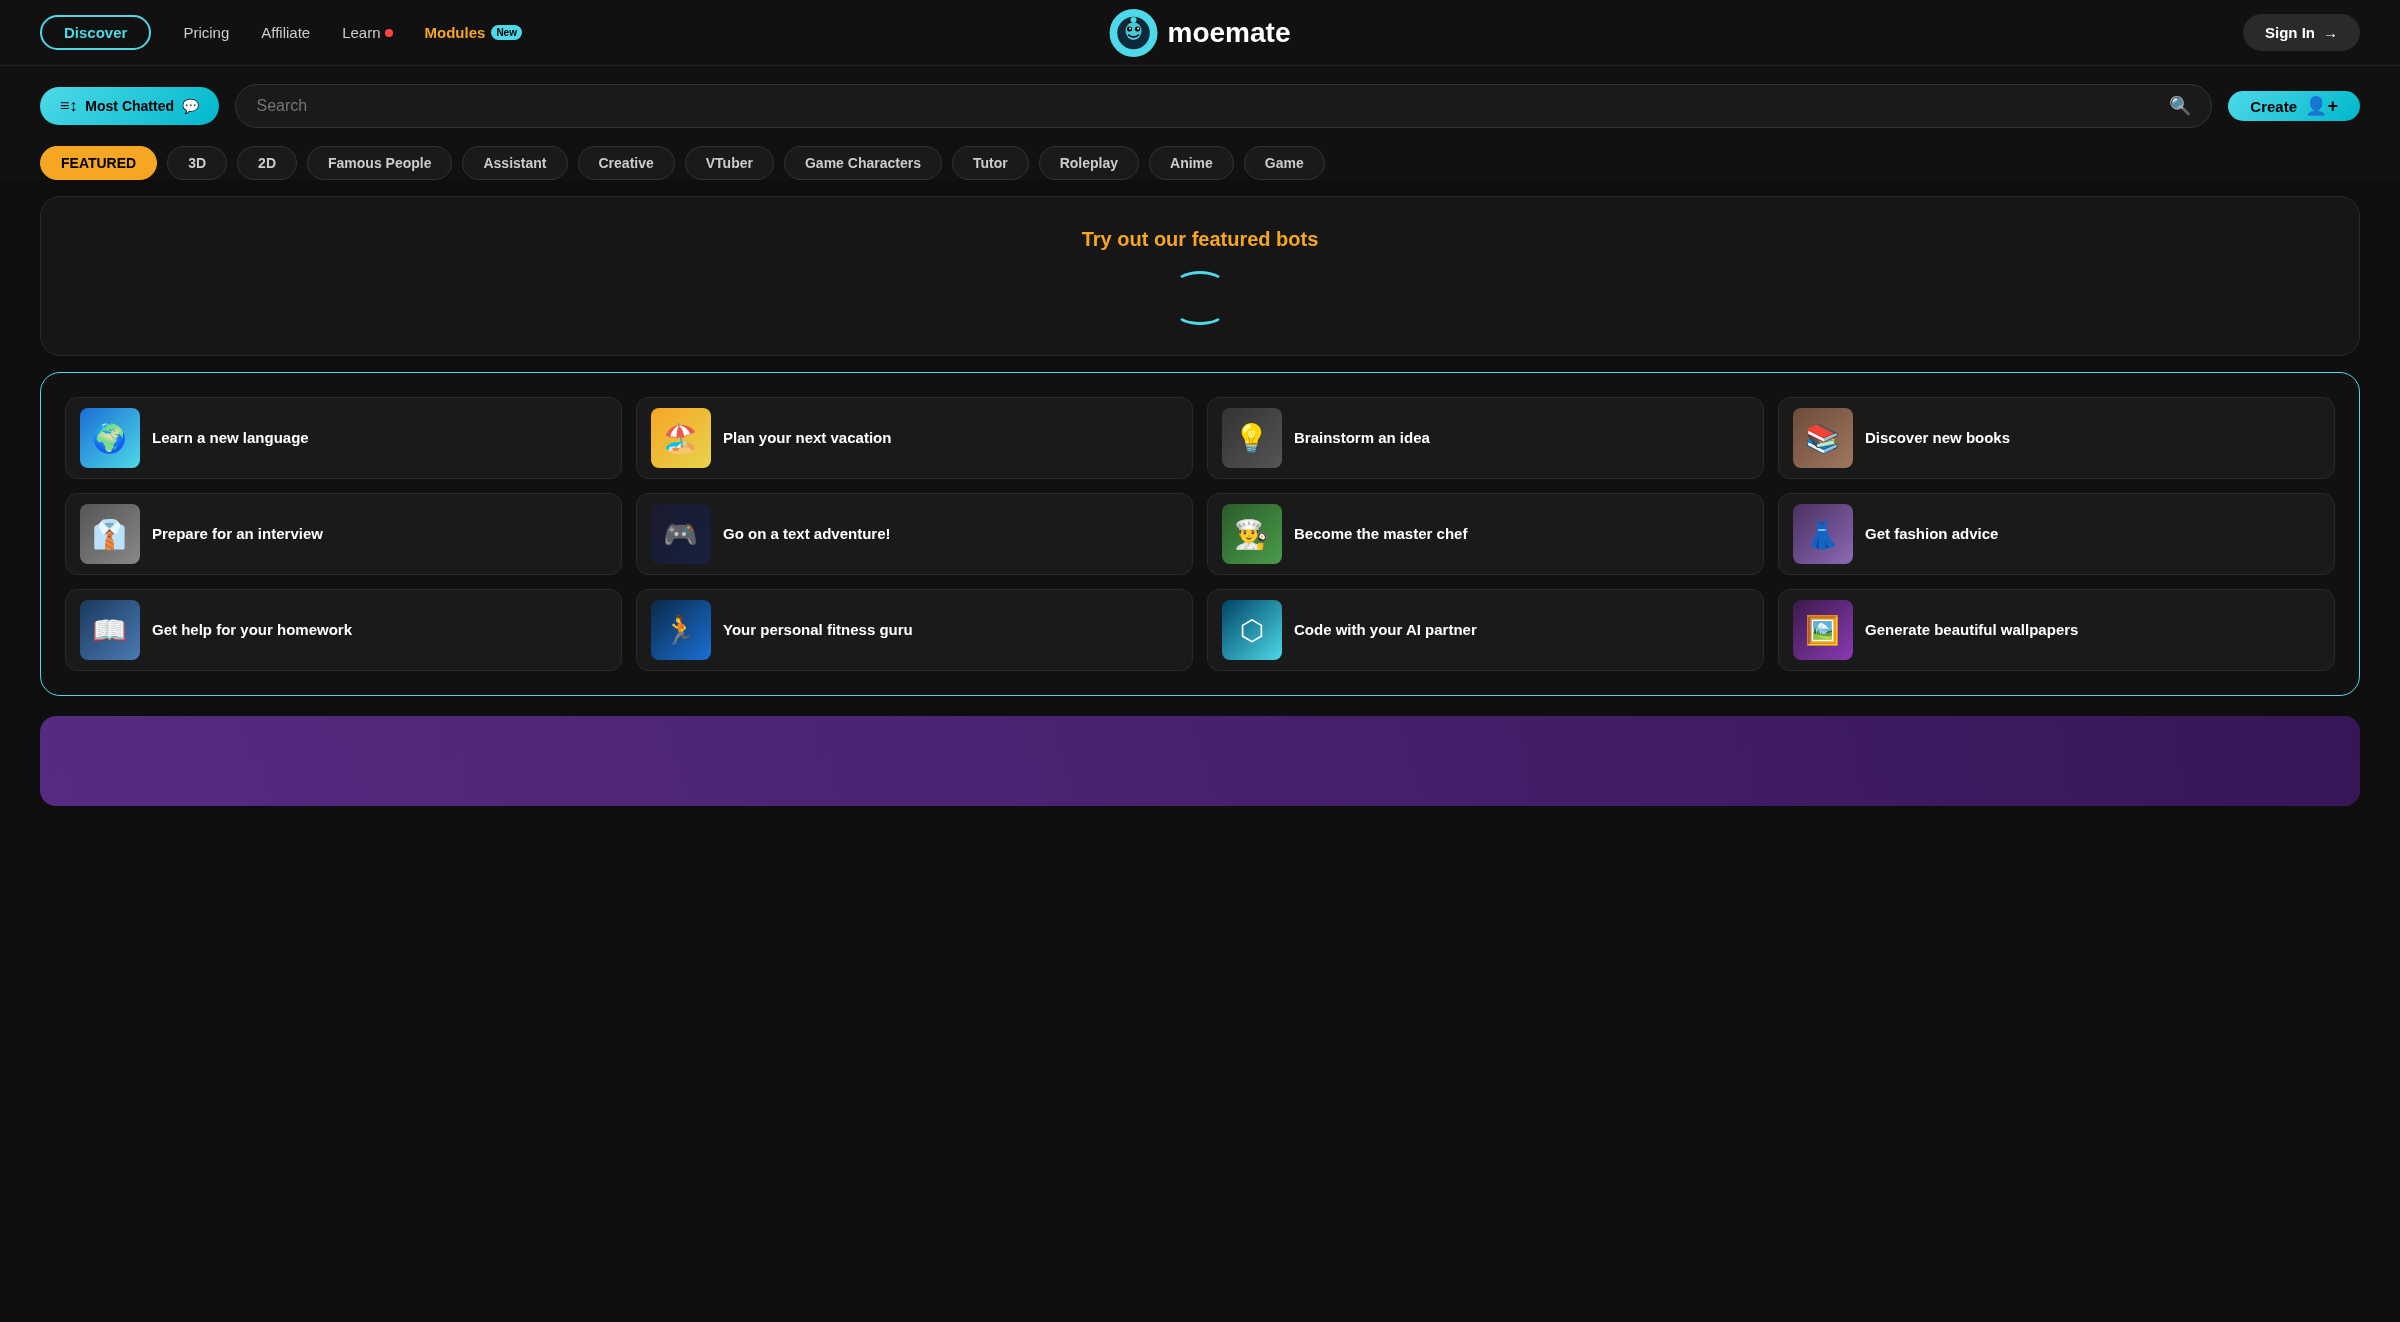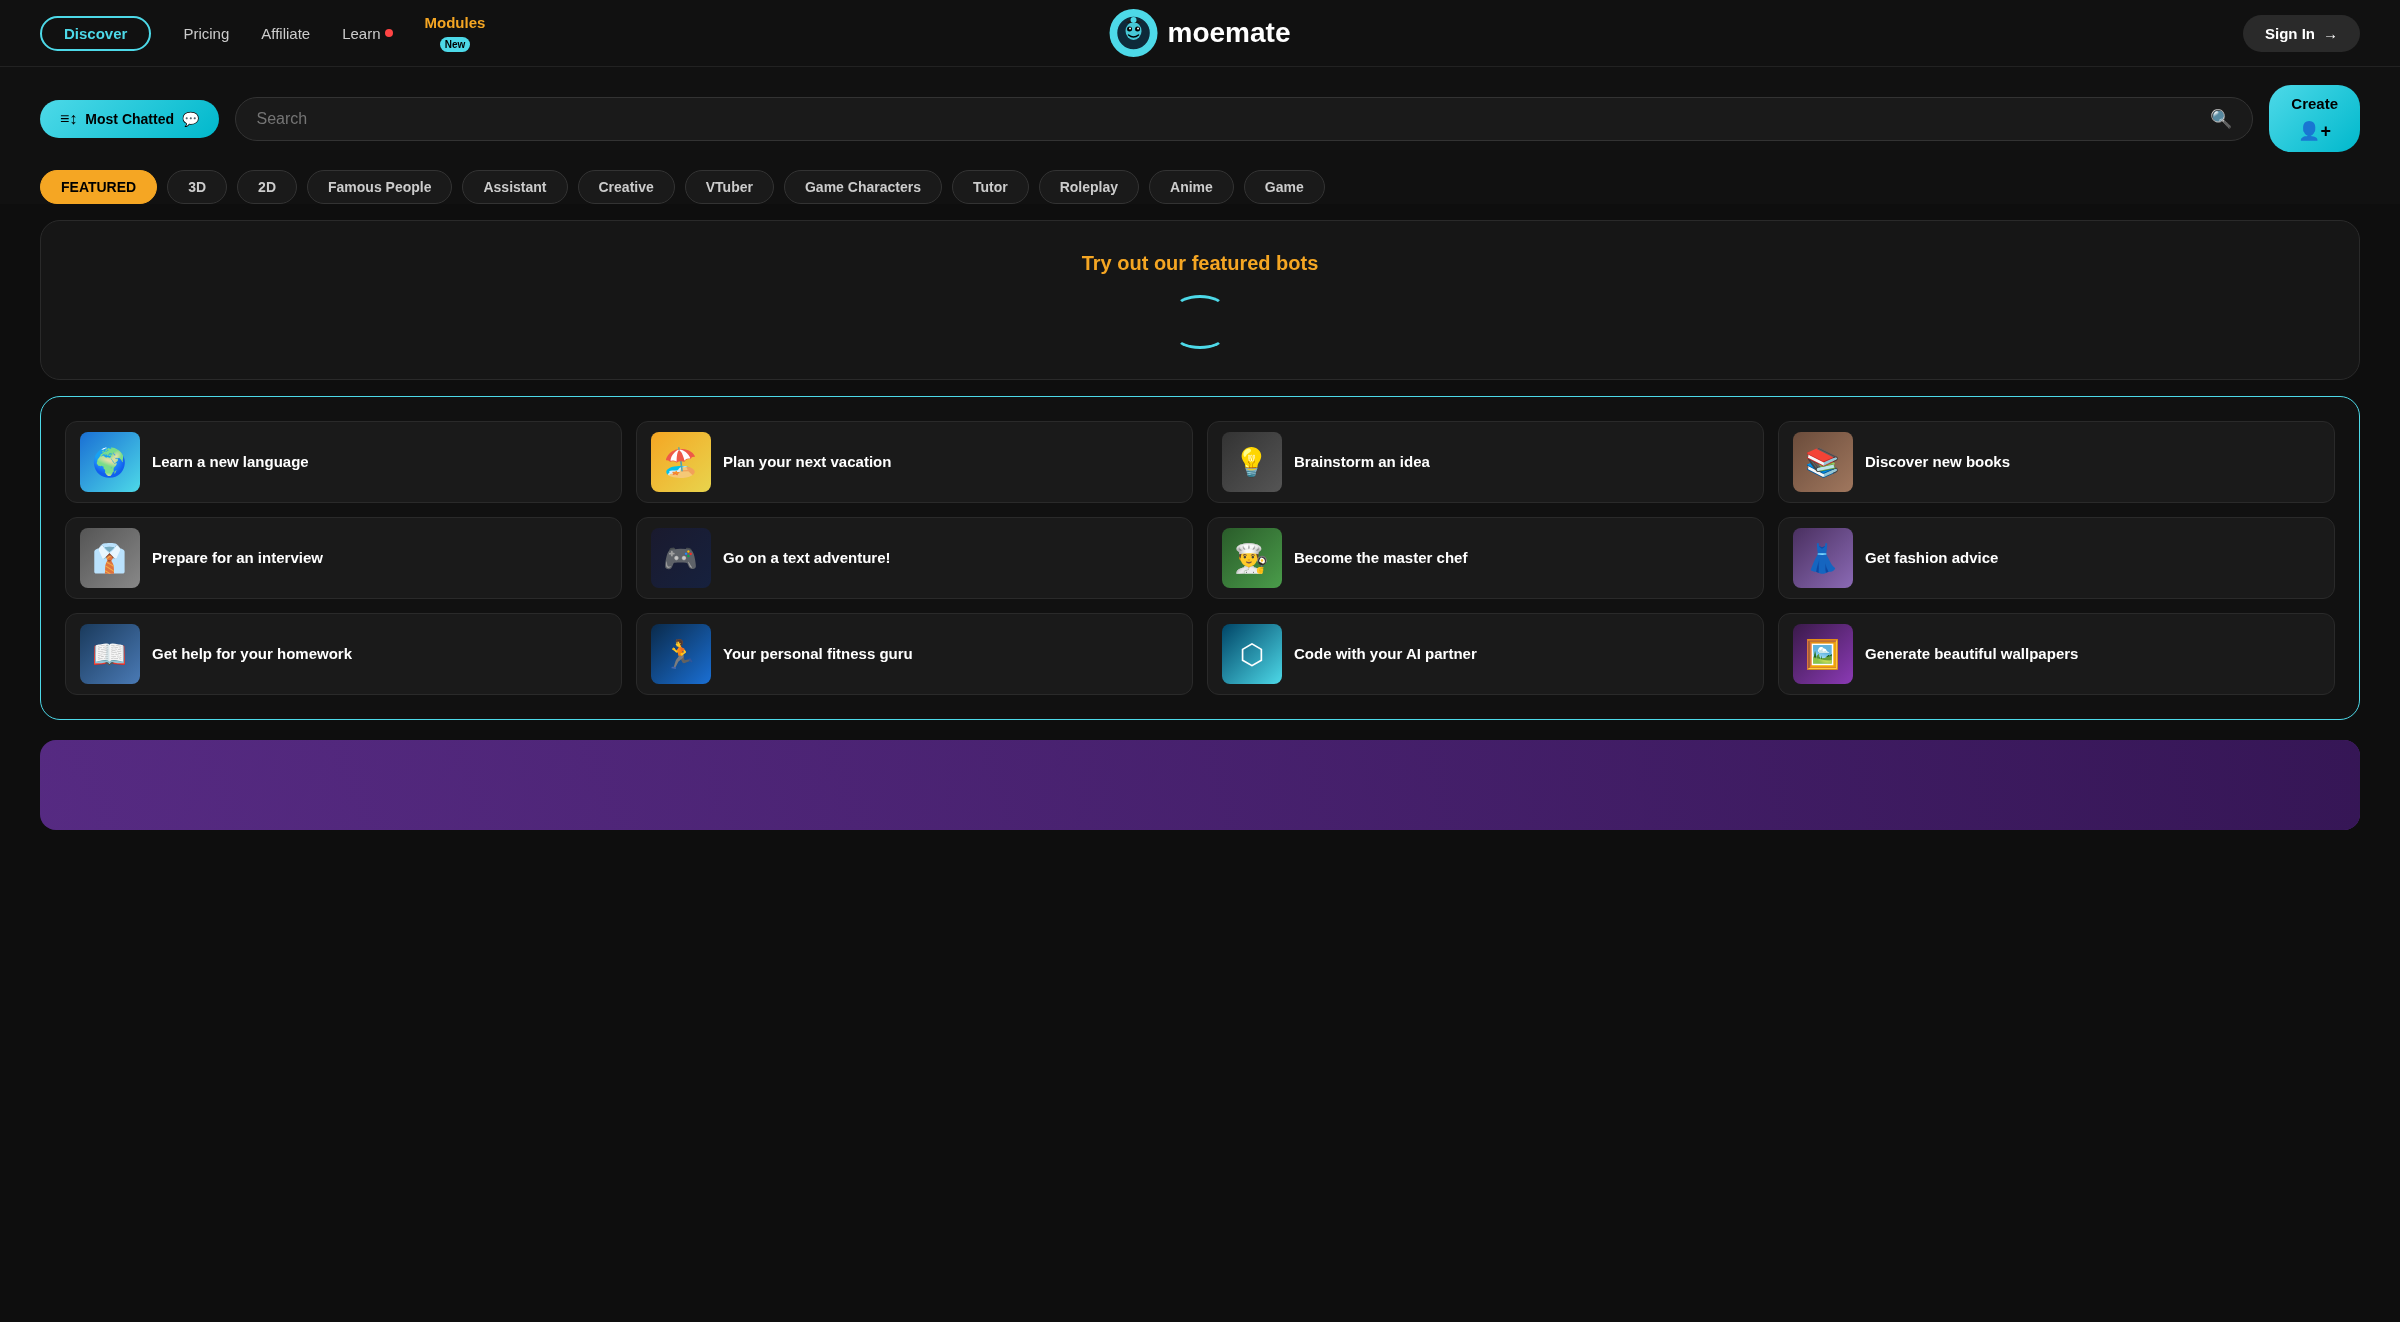--- a/index.html
+++ b/index.html
@@ -47,21 +47,20 @@
     }
     .learn-dot { width: 8px; height: 8px; background: #ff4444; border-radius: 50%; display: inline-block; }
     .nav-modules {
       display: flex;
       align-items: center;
       gap: 6px;
       color: #f5a623;
       font-size: 15px;
       font-weight: 700;
       cursor: pointer;
-      flex-direction: column;
     }
     .modules-badge {
       background: #4dd9e8;
       color: #000;
       font-size: 10px;
       font-weight: 700;
       padding: 2px 5px;
       border-radius: 8px;
     }
     .nav-logo {
@@ -146,26 +145,25 @@
       flex: 1;
     }
     .search-icon-sym { color: #888; font-size: 18px; }
     .create-btn {
       display: flex;
       align-items: center;
       gap: 8px;
       background: linear-gradient(135deg, #4dd9e8, #00b8cc);
       border: none;
       border-radius: 22px;
-      padding: 10px 22px;
+      padding: 4px 22px;
       color: #000;
       font-size: 15px;
       font-weight: 700;
       cursor: pointer;
-      flex-direction: column;
     }
 
     
     .category-tabs {
       display: flex;
       gap: 10px;
       padding: 18px 40px 0;
       background: #111;
       overflow-x: auto;
       scrollbar-width: none;

